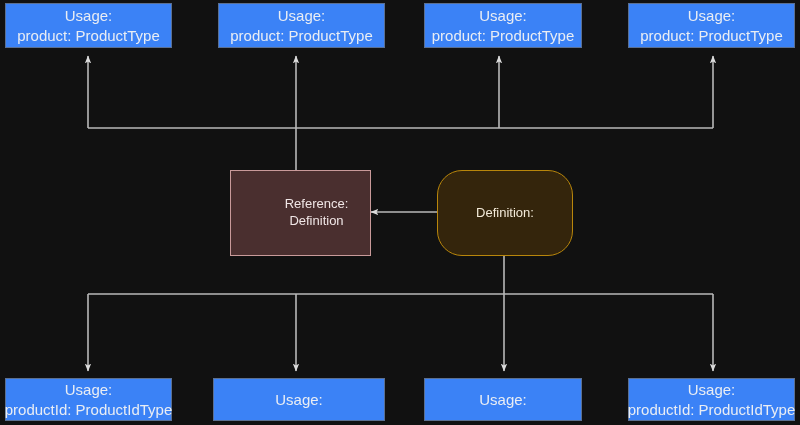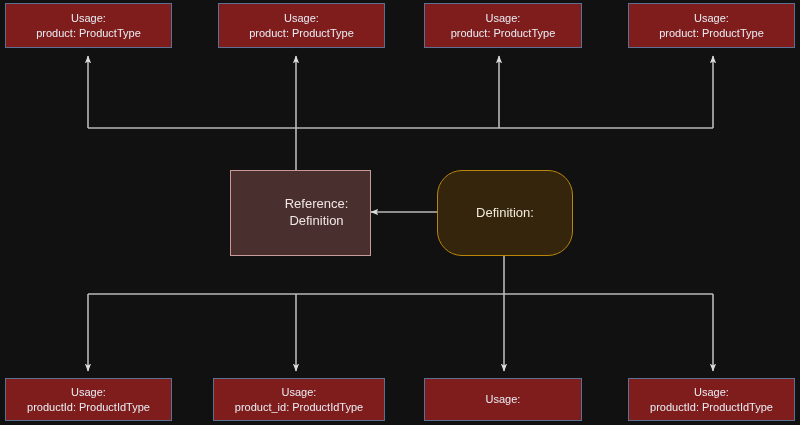--- a/index.html
+++ b/index.html
@@ -30,24 +30,24 @@
     display: flex;
     flex-direction: column;
     align-items: center;
     justify-content: center;
     text-align: center;
     border-style: solid;
     border-width: 1px;
     line-height: 1.28;
   }
   .node-usage {
-    background: #7f1d1d;
+    background: #3b82f6;
     border-color: #5b7092;
     color: #e9edf4;
-    font-size: 11px;
+    font-size: 15px;
     text-align: center;
   }
   .node-reference {
     background: #4a2f2f;
     border-color: #c99a9a;
     color: #f0e6e6;
     font-size: 13px;
     padding-left: 32px;
   }
   .node-definition {
@@ -113,21 +113,20 @@
     <span class="node-line">Definition:</span>
   </div>
 
   <div class="node node-usage" style="left:5px; top:378px; width:167px; height:43px;">
     <span class="node-line">Usage:</span>
     <span class="node-line">productId: ProductIdType</span>
   </div>
 
   <div class="node node-usage" style="left:213px; top:378px; width:172px; height:43px;">
     <span class="node-line">Usage:</span>
-    <span class="node-line">product_id: ProductIdType</span>
   </div>
 
   <div class="node node-usage" style="left:424px; top:378px; width:158px; height:43px;">
     <span class="node-line">Usage:</span>
   </div>
 
   <div class="node node-usage" style="left:628px; top:378px; width:167px; height:43px;">
     <span class="node-line">Usage:</span>
     <span class="node-line">productId: ProductIdType</span>
   </div>

